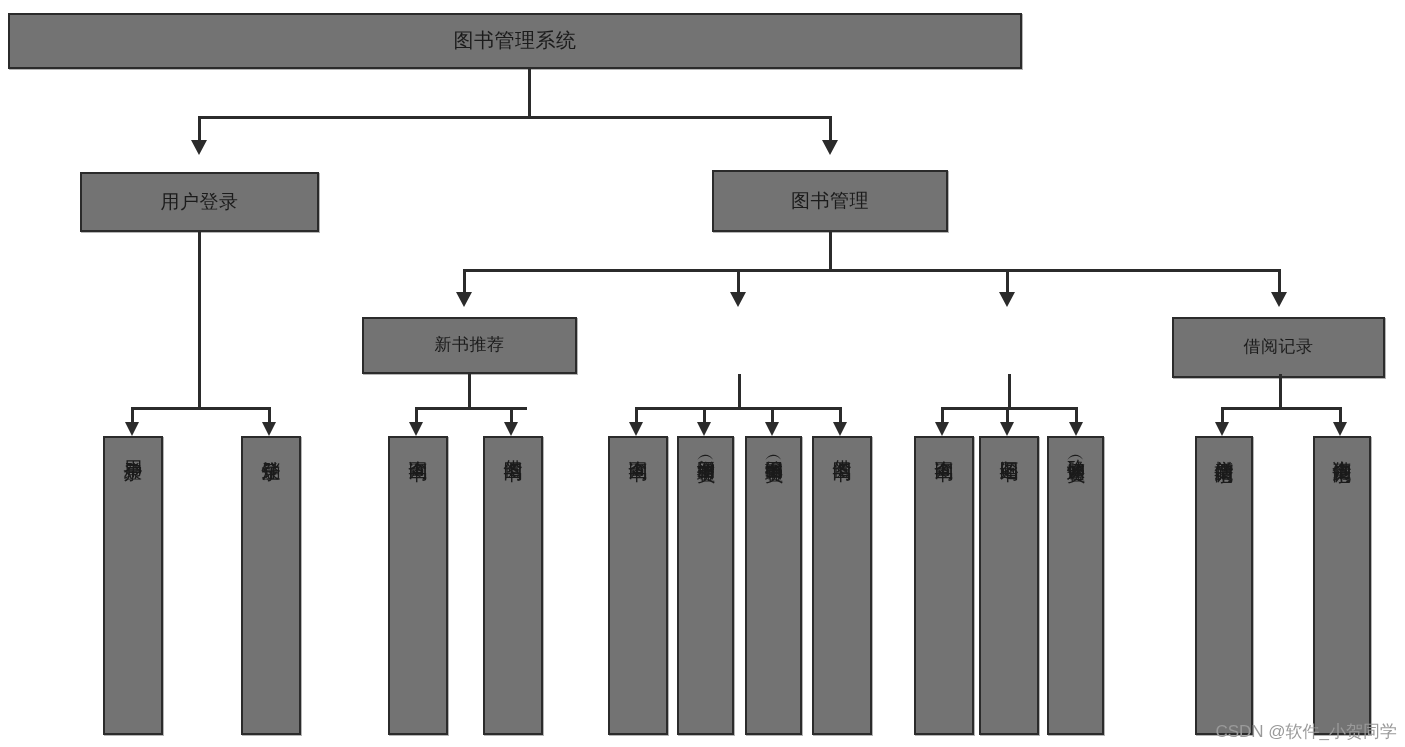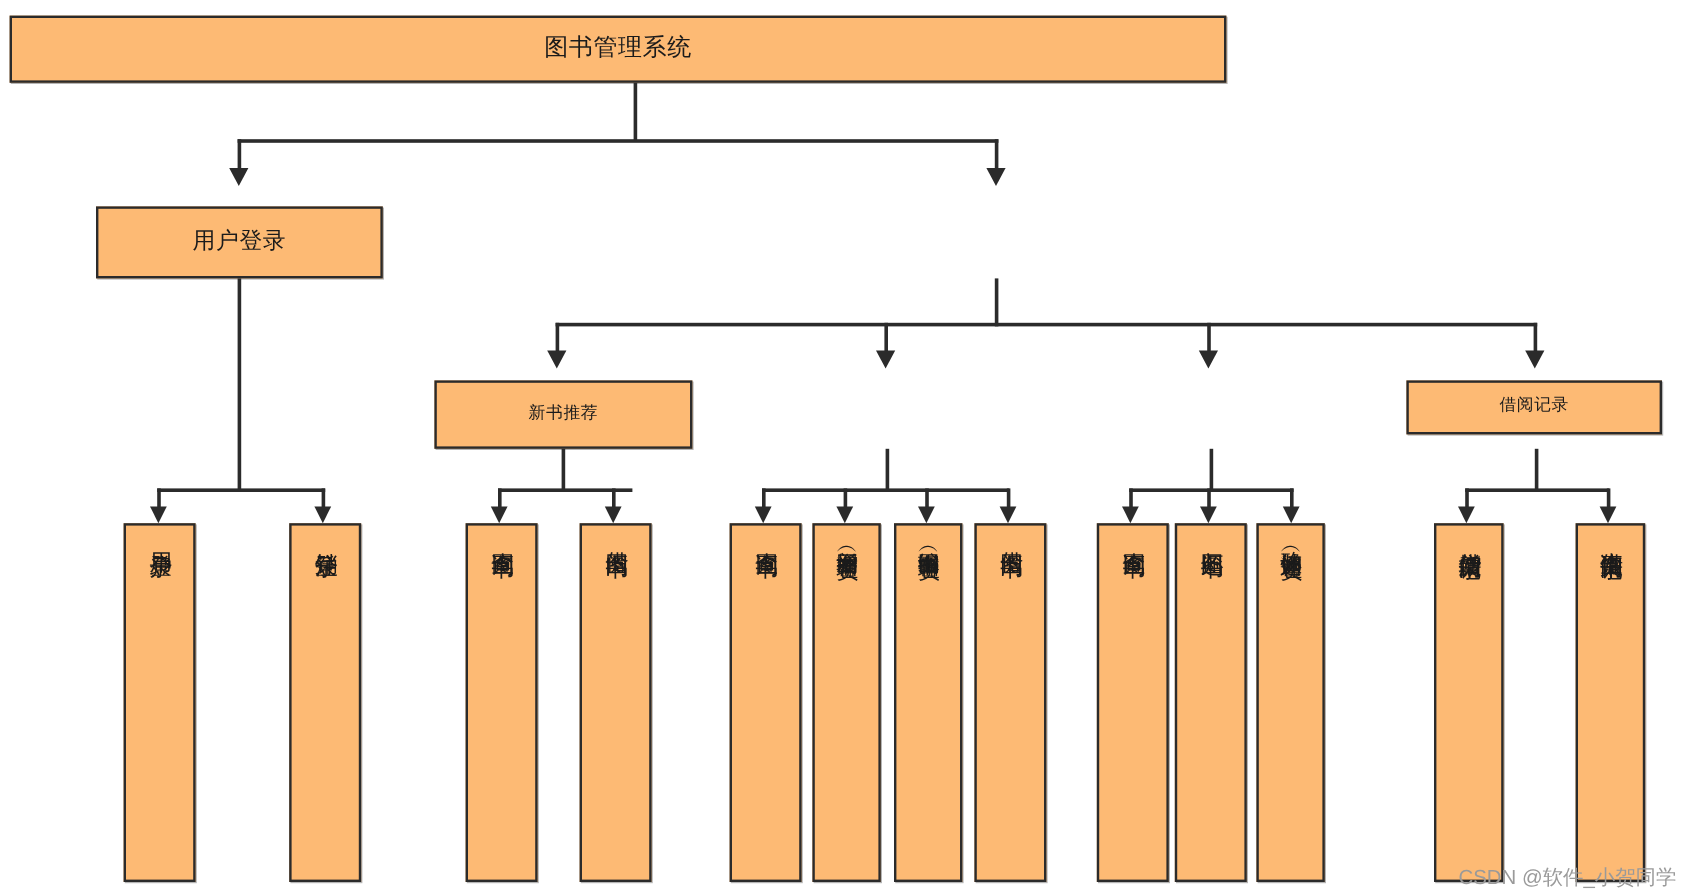--- a/index.html
+++ b/index.html
@@ -13,39 +13,39 @@
     width: 1405px;
     height: 747px;
     background: #ffffff;
     font-family: "Liberation Sans", "DejaVu Sans", sans-serif;
     overflow: hidden;
   }
   
   .node {
     position: absolute;
     box-sizing: border-box;
-    background: #fdba74;
+    background: #737373;
     border: 2px solid #2b2b2b;
     box-shadow: 1px 1px 0 0 rgba(120,120,120,0.55);
     display: flex;
     align-items: center;
     justify-content: center;
   }
   .node .label {
     color: #1b1b1b;
     font-size: 19px;
     line-height: 1.18;
     letter-spacing: 0.5px;
     white-space: nowrap;
     user-select: none;
   }
   
   .node.root .label { font-size: 20px; }
   .node.level2 .label { font-size: 19px; }
-  .node.level3 .label { font-size: 14px; font-family: Liberation Serif, serif; }
+  .node.level3 .label { font-size: 17px; }
 
   
   .node.leaf {
     align-items: flex-start;
     justify-content: center;
     padding-top: 7px;
   }
   .node.leaf .label {
     writing-mode: vertical-rl;
     text-orientation: upright;
@@ -107,20 +107,23 @@
   <div class="seg v" style="left:198px; top:116px; width:3px; height:27px;"></div>
   <div class="arrow" style="left:191px; top:140px;"></div>
 
   <div class="seg v" style="left:829px; top:116px; width:3px; height:27px;"></div>
   <div class="arrow" style="left:822px; top:140px;"></div>
 
   <div class="node level2" style="left:80px; top:172px; width:239px; height:60px;">
     <span class="label">用户登录</span>
   </div>
 
+  <div class="node level2" style="left:712px; top:170px; width:236px; height:62px;">
+    <span class="label">图书管理</span>
+  </div>
 
   <div class="seg v" style="left:198px; top:232px; width:3px; height:178px;"></div>
   <div class="seg h" style="left:131px; top:407px; width:140px; height:3px;"></div>
   <div class="seg v" style="left:131px; top:407px; width:3px; height:18px;"></div>
   <div class="arrow small" style="left:125px; top:422px;"></div>
   <div class="seg v" style="left:268px; top:407px; width:3px; height:18px;"></div>
   <div class="arrow small" style="left:262px; top:422px;"></div>
 
   <div class="seg v" style="left:829px; top:232px; width:3px; height:40px;"></div>
   <div class="seg h" style="left:463px; top:269px; width:818px; height:3px;"></div>
@@ -133,21 +136,21 @@
 
   <div class="seg v" style="left:1006px; top:269px; width:3px; height:26px;"></div>
   <div class="arrow" style="left:999px; top:292px;"></div>
 
   <div class="seg v" style="left:1278px; top:269px; width:3px; height:26px;"></div>
   <div class="arrow" style="left:1271px; top:292px;"></div>
 
   <div class="node level3" style="left:362px; top:317px; width:215px; height:57px;">
     <span class="label">新书推荐</span>
   </div>
-  <div class="node level3" style="left:1172px; top:317px; width:213px; height:45px;">
+  <div class="node level3" style="left:1172px; top:317px; width:213px; height:61px;">
     <span class="label">借阅记录</span>
   </div>
 
   <div class="seg v" style="left:468px; top:374px; width:3px; height:36px;"></div>
   <div class="seg h" style="left:415px; top:407px; width:112px; height:3px;"></div>
   <div class="seg v" style="left:415px; top:407px; width:3px; height:18px;"></div>
   <div class="arrow small" style="left:409px; top:422px;"></div>
   <div class="seg v" style="left:510px; top:407px; width:3px; height:18px;"></div>
   <div class="arrow small" style="left:504px; top:422px;"></div>
 

